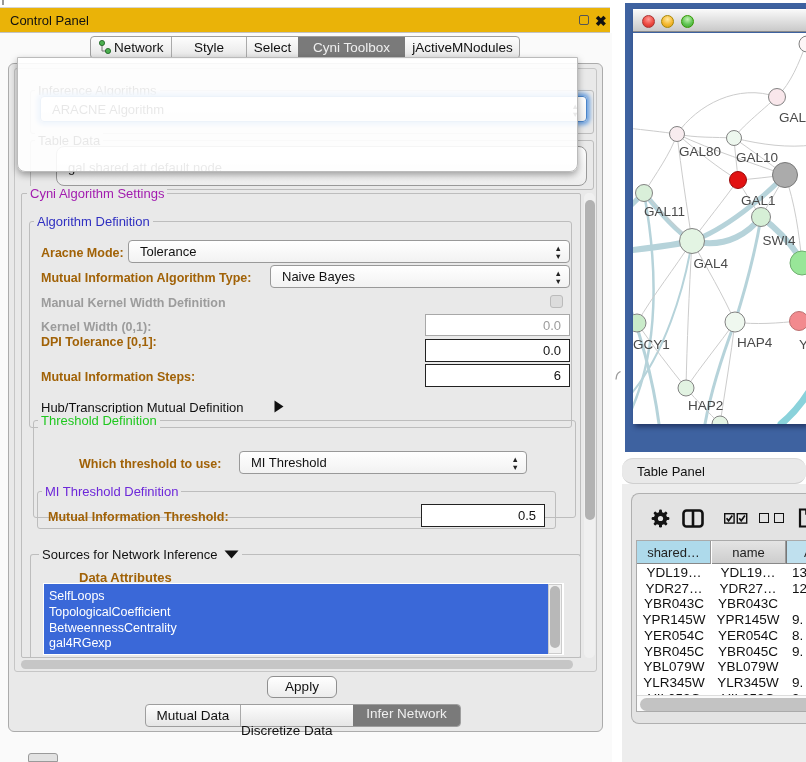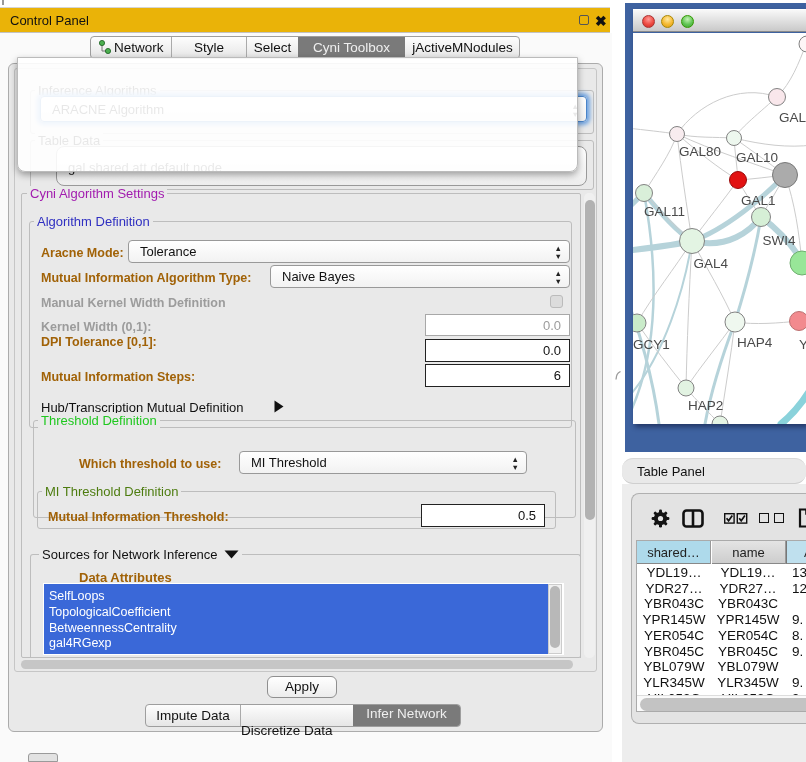--- a/index.html
+++ b/index.html
@@ -98,42 +98,42 @@
 <div class="groupbox" style="left:33px;top:420px;width:543px;height:98px;">
   <div class="gtitle" style="color:#1fc81f;">Threshold Definition</div>
 </div>
 <div class="lbl" style="left:79px;top:457px;">Which threshold to use:</div>
 <div class="combo" style="left:239px;top:451px;width:288px;height:23px;">
   <div class="ct">MI Threshold</div>
     <div class="ar">▲<br>▼</div>
 </div>
 
 <div class="groupbox" style="left:37px;top:491px;width:519px;height:38px;">
-  <div class="gtitle" style="color:#4d7c0f;">MI Threshold Definition</div>
+  <div class="gtitle" style="color:#6d28d9;">MI Threshold Definition</div>
 </div>
 <div class="lbl" style="left:48px;top:510px;">Mutual Information Threshold:</div>
 <div class="tfield" style="left:421px;top:504px;width:124px;height:23px;border:1.5px solid #222;color:#111;padding:3px 8px 0 0;">0.5</div>
 
 <div class="groupbox" style="left:30px;top:554px;width:551px;height:104px;border-bottom:none;border-bottom-left-radius:0;border-bottom-right-radius:0;">
   <div class="gtitle" style="left:8px;color:#111;">Sources for Network Inference <svg width="15" height="9" viewBox="0 0 15 9" style="margin-left:3px;">
         <path d="M0.5 0.5 L14.5 0.5 L7.5 8.5 Z" fill="#111"></path>
       </svg></div>
 </div>
 <div class="lbl" style="left:35px;top:570px;font-size:13px;margin-left:44px;">Data Attributes</div>
 <div class="abs" style="left:43px;top:583px;width:521px;height:72px;background:#fff;"></div>
 <div class="abs" style="left:44px;top:584px;width:504px;height:70px;background:#3a68d8;color:#fff;font-size:12.5px;line-height:15.8px;padding:5px 0 0 5px;overflow:hidden;">
 SelfLoops<br>TopologicalCoefficient<br>BetweennessCentrality<br>gal4RGexp
 </div>
 <div class="abs" style="left:548px;top:584px;width:14px;height:70px;background:#f0f0f0;border:1px solid #ccc;"></div>
 <div class="abs" style="left:550px;top:586px;width:10px;height:62px;background:#b8b8b8;border-radius:5px;"></div>
 
 <div class="abs" style="left:267px;top:676px;width:70px;height:22px;background:linear-gradient(#ffffff,#ececec);border:1px solid #8f8f8f;border-radius:6px;text-align:center;font-size:13.5px;color:#111;padding-top:2px;">Apply</div>
 
 <div class="abs" style="left:145px;top:704px;width:316px;height:23px;background:linear-gradient(#fdfdfd,#e6e6e6);border:1px solid #9e9e9e;border-radius:4px;font-size:13.5px;color:#111;">
-  <div class="abs" style="left:0;top:0;width:95px;height:21px;border-right:1px solid #aaa;text-align:center;padding-top:3px;">Impute Data</div>
+  <div class="abs" style="left:0;top:0;width:95px;height:21px;border-right:1px solid #aaa;text-align:center;padding-top:3px;">Mutual Data</div>
   <div class="abs" style="left:95px;top:0;width:112px;height:21px;text-align:left;padding-top:18px;">Discretize Data</div>
   <div class="abs" style="left:207px;top:0;width:107px;height:21px;background:#7a7a7a;color:#efefef;text-align:center;padding-top:1px;border-radius:0 3px 3px 0;">Infer Network</div>
 </div>
 
 <div class="abs" style="left:28px;top:753px;width:30px;height:9px;background:#e2e2e2;border:1px solid #9a9a9a;border-radius:3px 3px 0 0;"></div>
 
 <div class="abs" style="left:17px;top:57px;width:561px;height:115px;background:rgba(255,255,255,0.9);border:1px solid #bbb;border-radius:0 0 8px 8px;box-shadow:0 3px 7px rgba(0,0,0,0.35);">
 </div>
 
 <svg class="abs" style="left:615px;top:371px;" width="7" height="9" viewBox="0 0 7 9">

